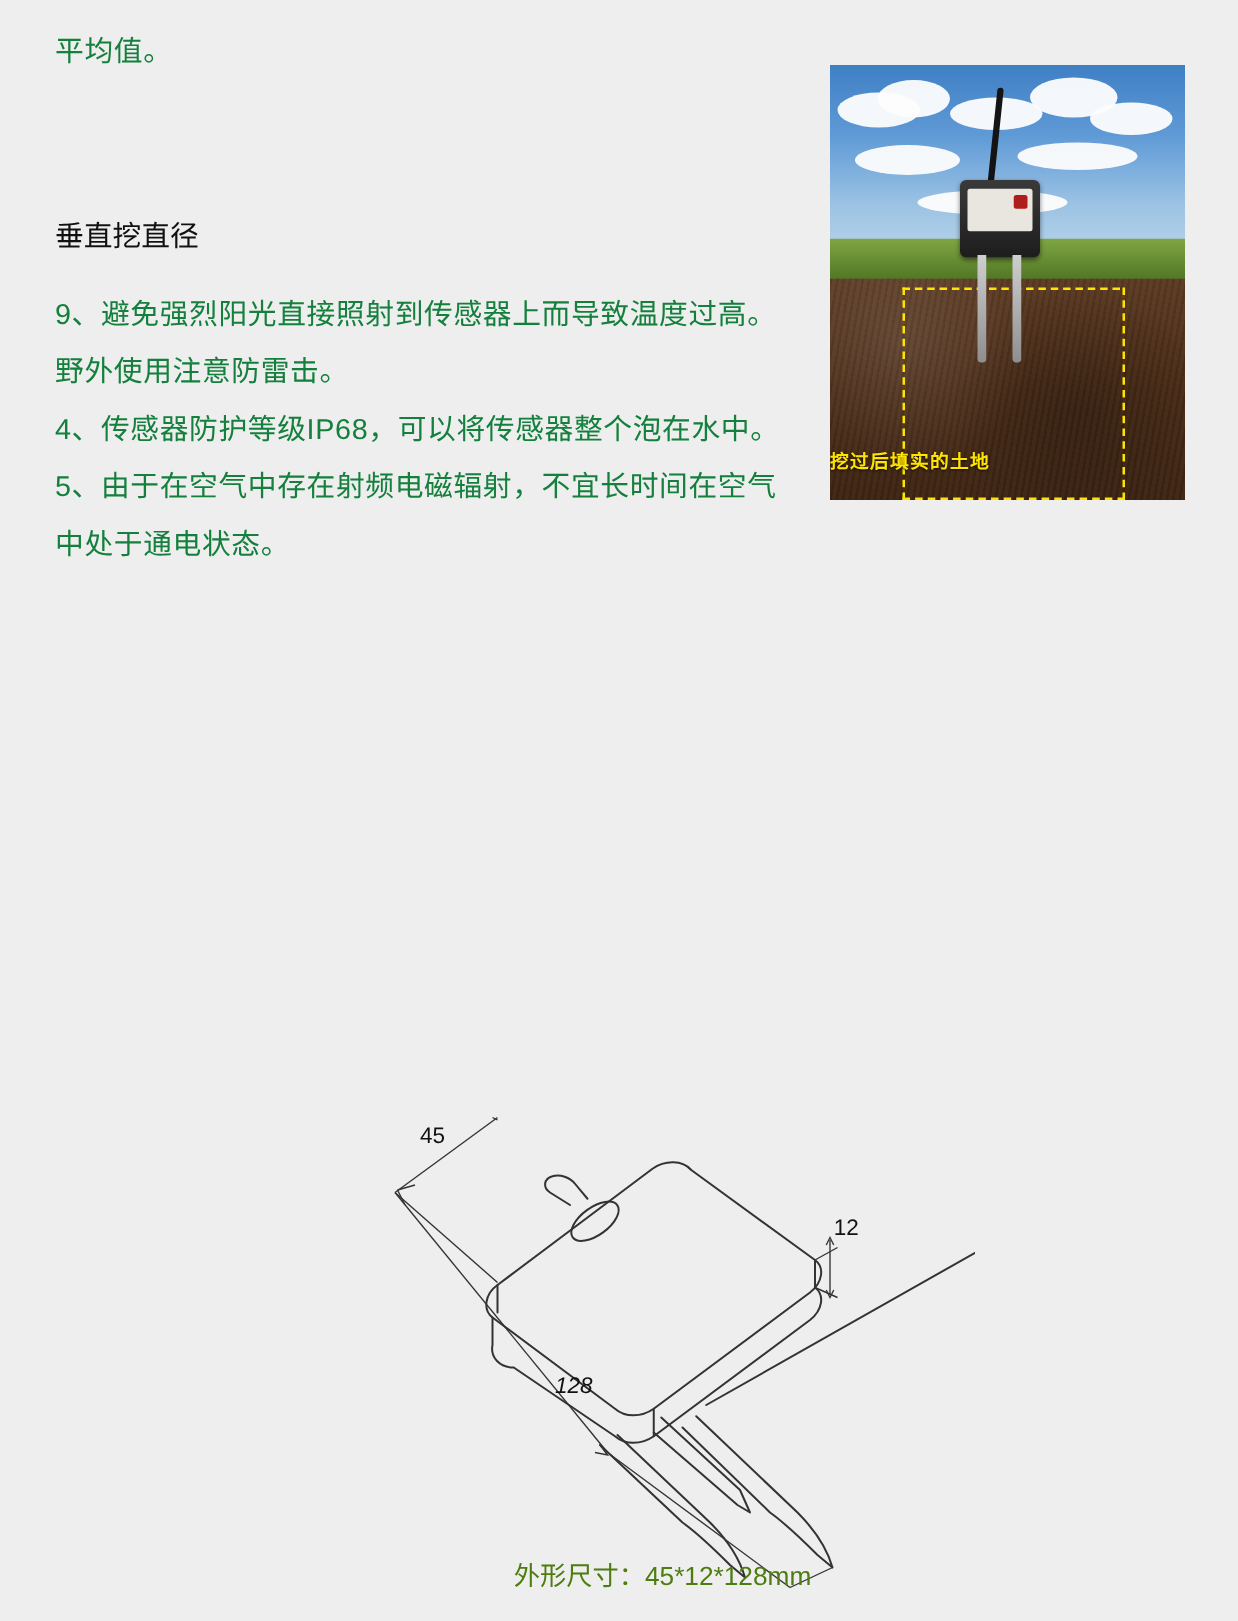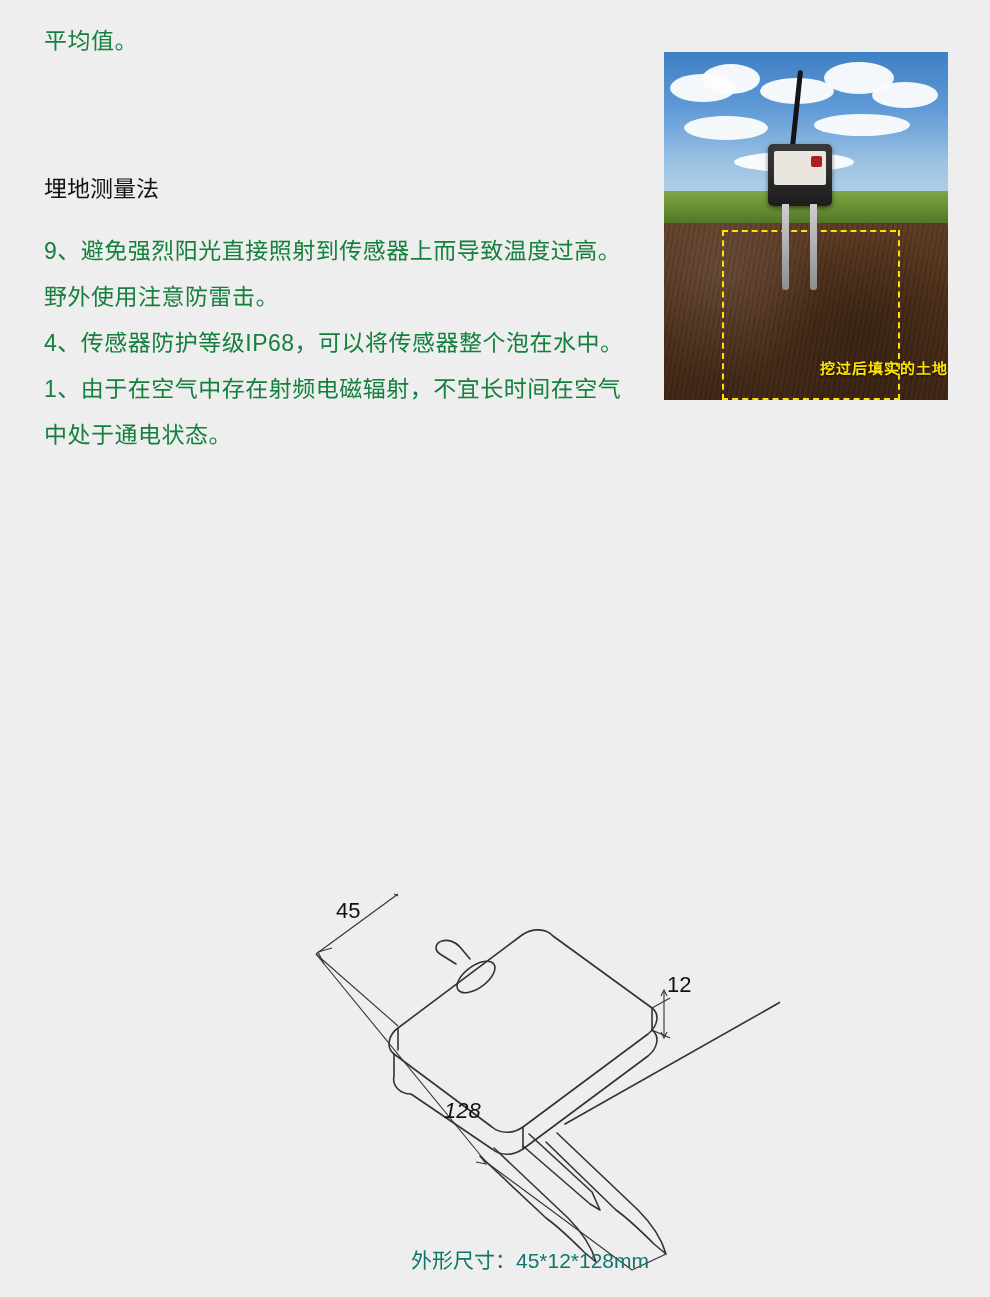--- a/index.html
+++ b/index.html
@@ -154,21 +154,21 @@
     left: 58px;
     top: 178px;
     width: 174px;
     border-top: 2px dashed #ffe400;
   }
   .photo-caption {
     position: absolute;
     left: 0;
     right: 0;
     bottom: 22px;
-    text-align: right;
+    text-align: left;
     color: #ffe400;
     font-size: 15px;
     font-weight: bold;
     letter-spacing: 1px;
     text-shadow: 0 1px 2px rgba(0,0,0,.8);
   }
 
   
   .drawing {
     position: absolute;
@@ -177,25 +177,25 @@
     width: 500px;
     height: 400px;
   }
   .dim-caption {
     position: absolute;
     left: 0;
     right: 0;
     bottom: 6px;
     text-align: center;
     font-size: 21px;
-    color: #0f766e;
+    color: #4d7c0f;
   }
   .dim-label {
     position: absolute;
-    font-size: 22px;
+    font-size: 18px;
     color: #111;
   }
   .dim-45  { left: 56px; top: 18px; }
   .dim-12  { left: 387px; top: 92px; }
   .dim-128 { left: 164px; top: 218px; font-style: italic; }
 </style>
 </head>
 <body>
 
 <div class="page">
@@ -206,27 +206,27 @@
     <p class="para">平均值。</p>
 
     <div class="gap-lg"></div>
 
 
     <div class="gap-sm"></div>
 
 
     <div class="gap-md"></div>
 
-    <p class="heading">埋地测量法</p>
+    <p class="heading">垂直挖直径</p>
 
     <div class="gap-sm"></div>
 
     <p class="para">9、避免强烈阳光直接照射到传感器上而导致温度过高。野外使用注意防雷击。</p>
     <p class="para">4、传感器防护等级IP68，可以将传感器整个泡在水中。</p>
-    <p class="para">1、由于在空气中存在射频电磁辐射，不宜长时间在空气中处于通电状态。</p>
+    <p class="para">5、由于在空气中存在射频电磁辐射，不宜长时间在空气中处于通电状态。</p>
 
   </div>
 
   <div class="photo">
     <div class="sky"></div>
     <div class="cloud" style="left:6px;  top:22px;  width:66px; height:28px;"></div>
     <div class="cloud" style="left:38px; top:12px;  width:58px; height:30px;"></div>
     <div class="cloud" style="left:96px; top:26px;  width:74px; height:26px;"></div>
     <div class="cloud" style="left:160px;top:10px;  width:70px; height:32px;"></div>
     <div class="cloud" style="left:208px;top:30px;  width:66px; height:26px;"></div>

